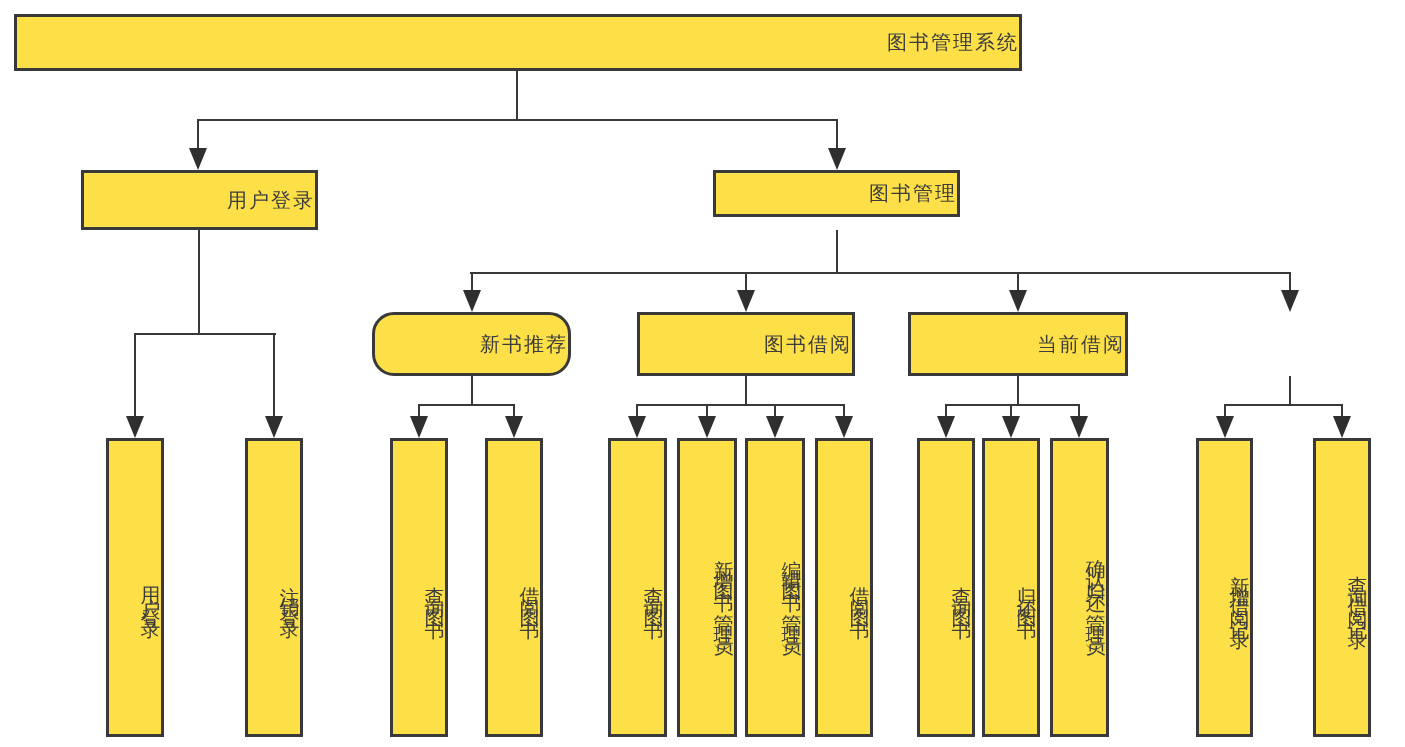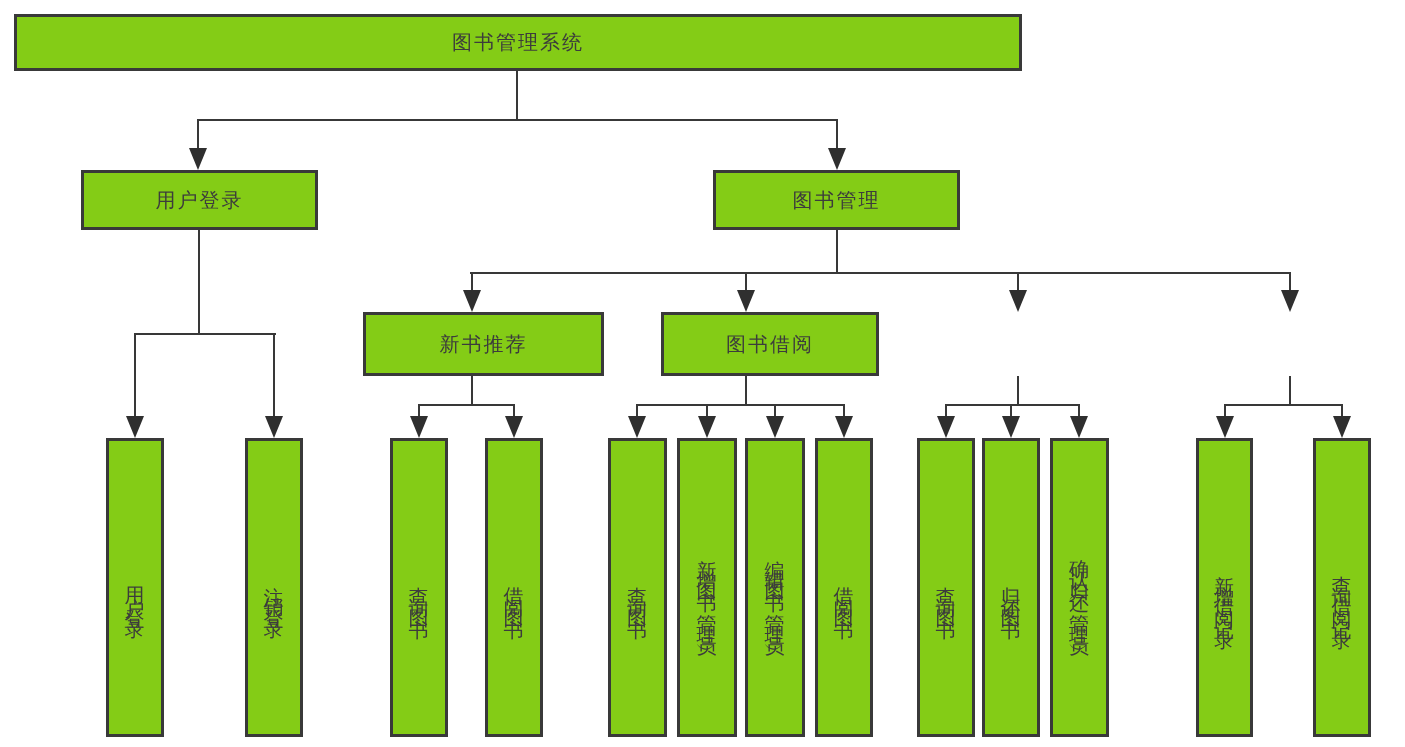--- a/index.html
+++ b/index.html
@@ -8,24 +8,24 @@
     width:1405px; height:747px;
     background:#ffffff;
     font-family:"Liberation Sans","DejaVu Sans",sans-serif;
     color:#3c3c3c;
     overflow:hidden;
   }
   .box {
     position:absolute;
     box-sizing:border-box;
     border:3px solid #393939;
-    background:#84cc16;
+    background:#fde047;
     display:flex;
     align-items:center;
-    justify-content:center;
+    justify-content:flex-end;
     font-size:20px;
     letter-spacing:2px;
   }
   .leaf { padding:4px 0; }
   .vtext {
     writing-mode:vertical-rl;
     text-orientation:mixed;
     line-height:1;
     font-size:20px;
     letter-spacing:11px;
@@ -64,21 +64,21 @@
   <div class="vline" style="left:516px;top:71px;height:48px;"></div>
   <div class="hline" style="left:197px;top:119px;width:641px;"></div>
   <div class="vline" style="left:197px;top:119px;height:31px;"></div>
   <div class="arrow" style="left:189px;top:148px;"></div>
   <div class="vline" style="left:836px;top:119px;height:31px;"></div>
   <div class="arrow" style="left:828px;top:148px;"></div>
 
   <div class="box" style="left:81px;top:170px;width:237px;height:60px;">
     <span>用户登录</span>
   </div>
-  <div class="box" style="left:713px;top:170px;width:247px;height:60px;">
+  <div class="box" style="left:713px;top:170px;width:247px;height:47px;">
     <span>图书管理</span>
   </div>
 
   <div class="vline" style="left:198px;top:230px;height:105px;"></div>
   <div class="hline" style="left:134px;top:333px;width:142px;"></div>
   <div class="vline" style="left:134px;top:333px;height:87px;"></div>
   <div class="arrow" style="left:126px;top:416px;"></div>
   <div class="vline" style="left:273px;top:333px;height:87px;"></div>
   <div class="arrow" style="left:265px;top:416px;"></div>
 
@@ -86,25 +86,28 @@
   <div class="hline" style="left:470px;top:272px;width:821px;"></div>
   <div class="vline" style="left:471px;top:272px;height:20px;"></div>
   <div class="arrow" style="left:463px;top:290px;"></div>
   <div class="vline" style="left:745px;top:272px;height:20px;"></div>
   <div class="arrow" style="left:737px;top:290px;"></div>
   <div class="vline" style="left:1017px;top:272px;height:20px;"></div>
   <div class="arrow" style="left:1009px;top:290px;"></div>
   <div class="vline" style="left:1289px;top:272px;height:20px;"></div>
   <div class="arrow" style="left:1281px;top:290px;"></div>
 
-  <div class="box" style="left:363px;top:312px;width:241px;height:64px;">
+  <div class="box" style="left:372px;top:312px;width:199px;height:64px;border-radius:22px;">
     <span>新书推荐</span>
   </div>
-  <div class="box" style="left:637px;top:312px;width:218px;height:64px;margin-left:24px;">
+  <div class="box" style="left:637px;top:312px;width:218px;height:64px;">
     <span>图书借阅</span>
+  </div>
+  <div class="box" style="left:908px;top:312px;width:220px;height:64px;">
+    <span>当前借阅</span>
   </div>
 
   <div class="vline" style="left:471px;top:376px;height:29px;"></div>
   <div class="hline" style="left:418px;top:404px;width:97px;"></div>
   <div class="vline" style="left:418px;top:404px;height:14px;"></div>
   <div class="arrow" style="left:410px;top:416px;"></div>
   <div class="vline" style="left:513px;top:404px;height:14px;"></div>
   <div class="arrow" style="left:505px;top:416px;"></div>
 
   <div class="vline" style="left:745px;top:376px;height:29px;"></div>

